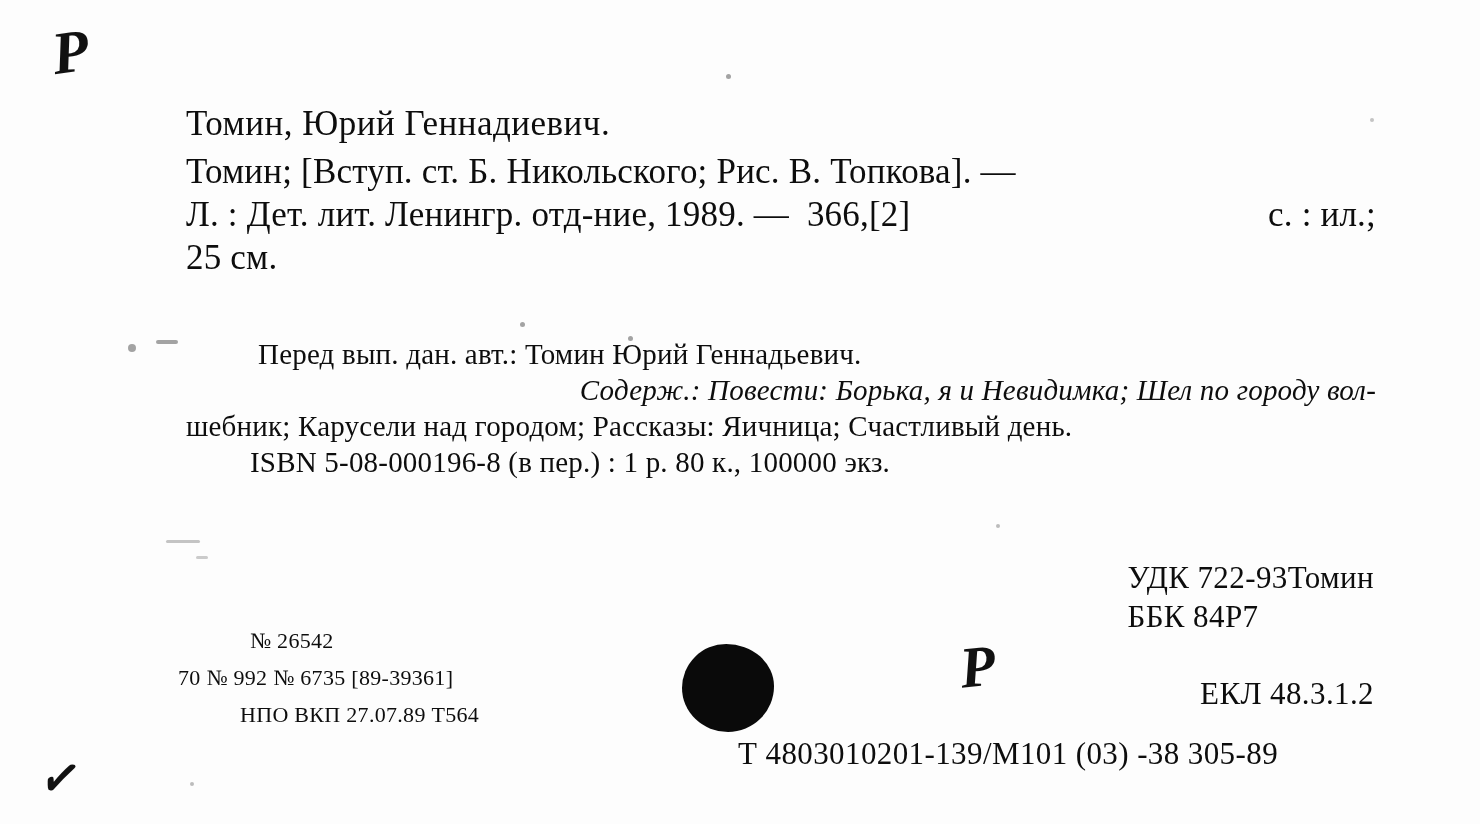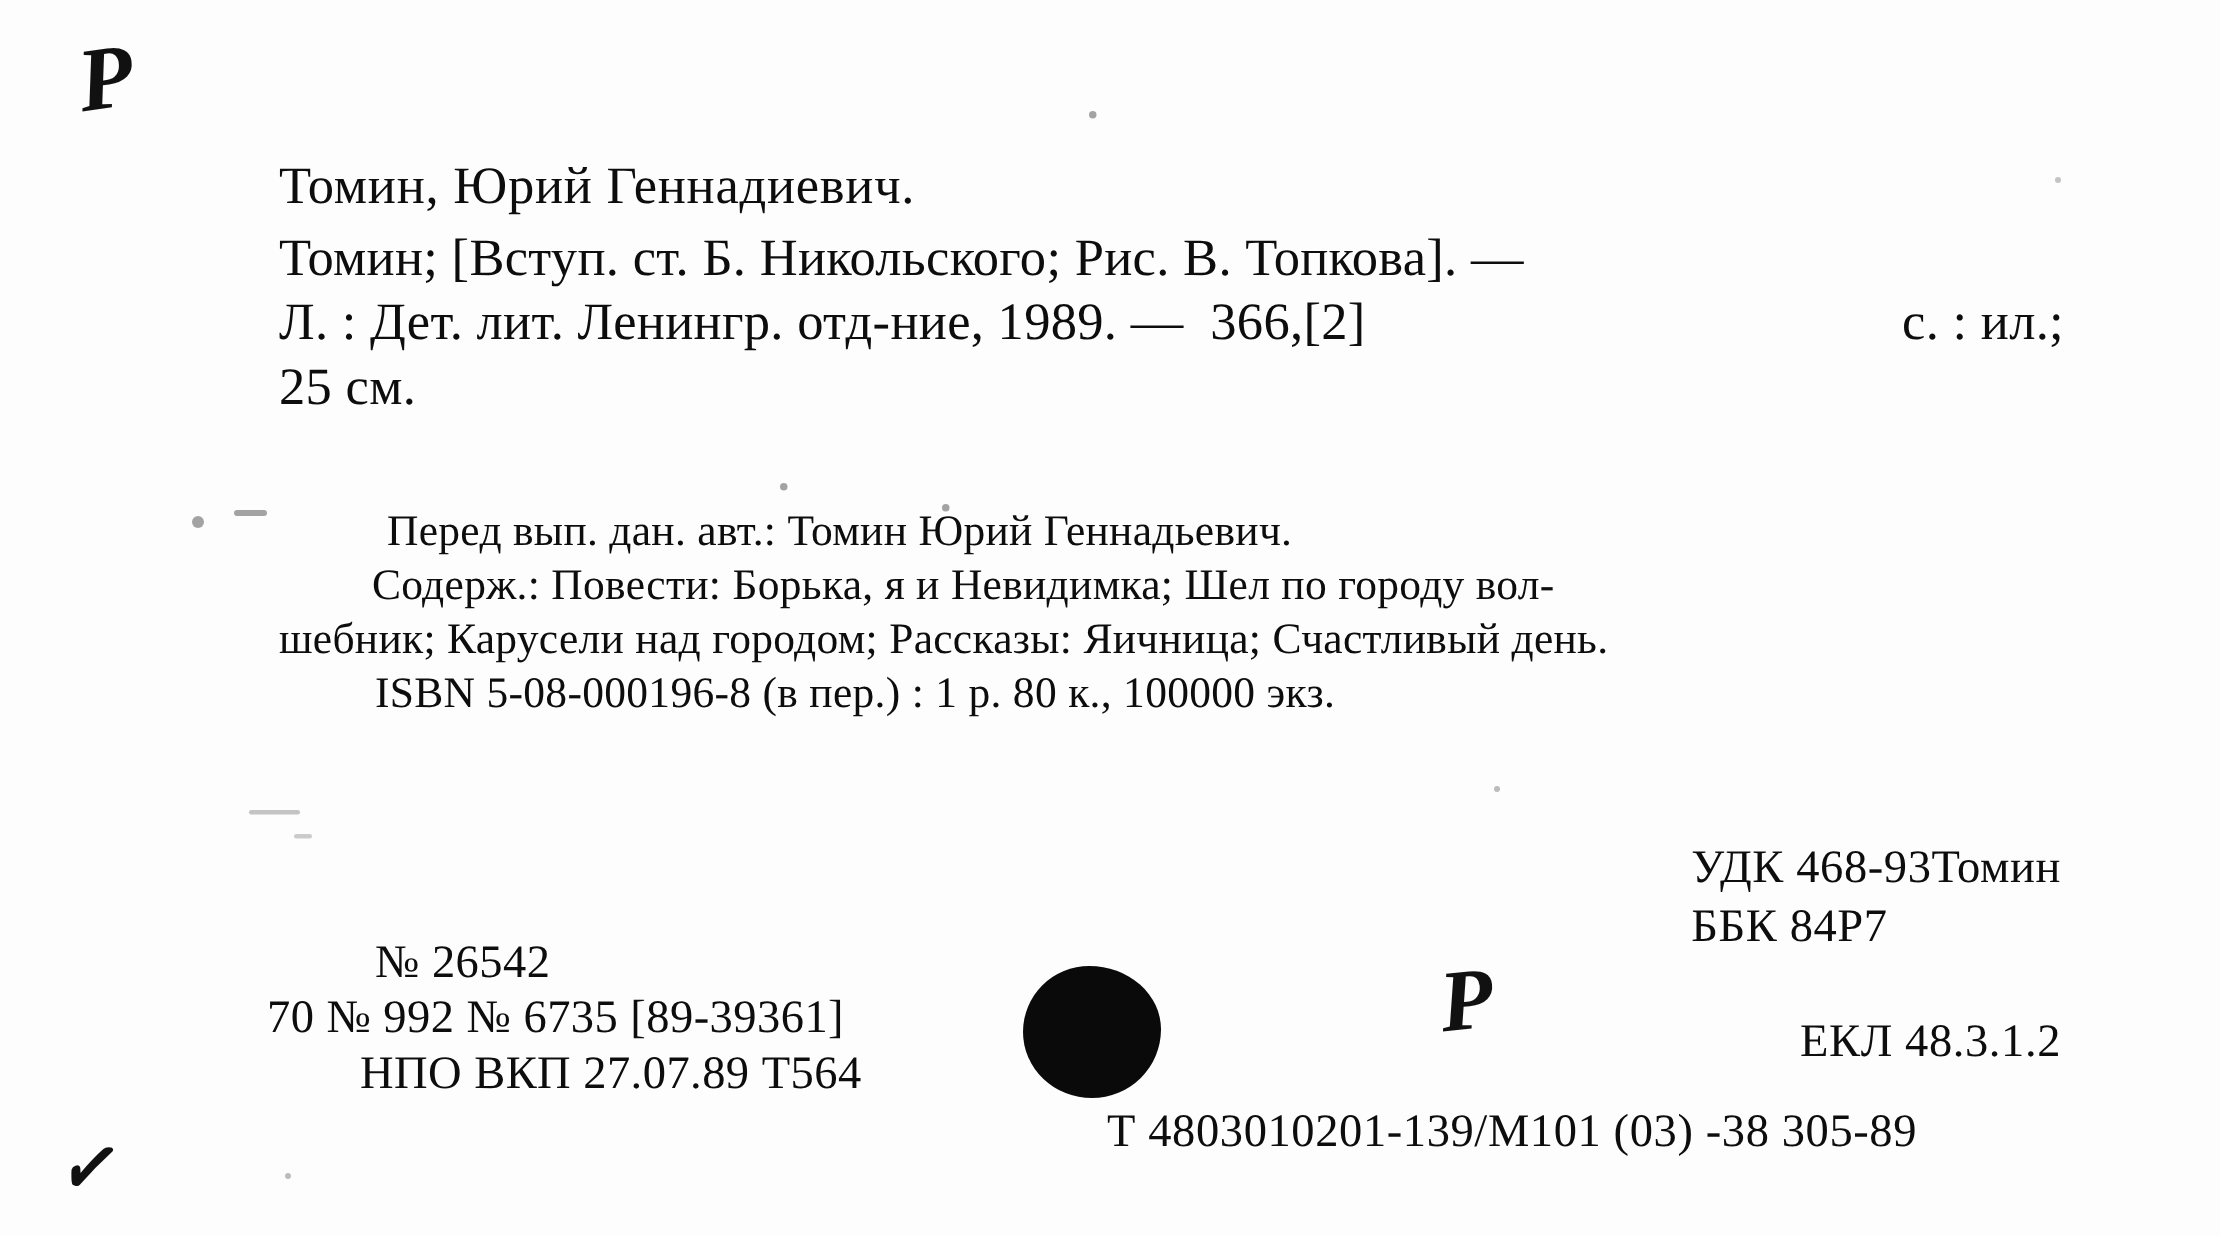--- a/index.html
+++ b/index.html
@@ -94,21 +94,22 @@
     font-size: 29px;
     line-height: 36px;
     letter-spacing: .2px;
     white-space: nowrap;
   }
   .note-line.ind { text-indent: 72px; }
   .note-line.ind2 { text-indent: 62px; }
   .note-line.ind3 { text-indent: 64px; }
   .note-wide {
     display: flex;
-    justify-content: flex-start;
+    justify-content: flex-end;
+    font-style: italic;
   }
   .note-wide > span { white-space: pre; }
 
   
   #codes {
     position: absolute;
     right: 106px;
     top: 558px;
     text-align: left;
     font-size: 31px;
@@ -123,21 +124,21 @@
     font-size: 31px;
     letter-spacing: .4px;
     white-space: nowrap;
   }
 
   
   #stamp {
     position: absolute;
     left: 178px;
     top: 622px;
-    font-size: 31px;
+    font-size: 22px;
     line-height: 37px;
     letter-spacing: .3px;
     white-space: nowrap;
   }
   #stamp .l1 { padding-left: 72px; }
   #stamp .l3 { padding-left: 62px; }
 
   
   #blot {
     position: absolute;
@@ -192,21 +193,21 @@
   <div id="notes">
     <div class="note-line ind">Перед вып. дан. авт.: Томин Юрий Геннадьевич.</div>
     <div class="note-line ind2 note-wide">
       <span>Содерж.: Повести: Борька, я и Невидимка; Шел по городу вол-</span>
     </div>
     <div class="note-line">шебник; Карусели над городом; Рассказы: Яичница; Счастливый день.</div>
     <div class="note-line ind3">ISBN 5-08-000196-8 (в пер.) : 1 р. 80 к., 100000 экз.</div>
   </div>
 
   <div id="codes">
-    <div>УДК 468-93Томин</div>
+    <div>УДК 722-93Томин</div>
     <div>ББК 84Р7</div>
   </div>
   <div id="ekl">ЕКЛ 48.3.1.2</div>
 
   <div id="stamp">
     <div class="l1">№ 26542</div>
     <div class="l2">70 № 992 № 6735 [89-39361]</div>
     <div class="l3">НПО ВКП 27.07.89 Т564</div>
   </div>
 

